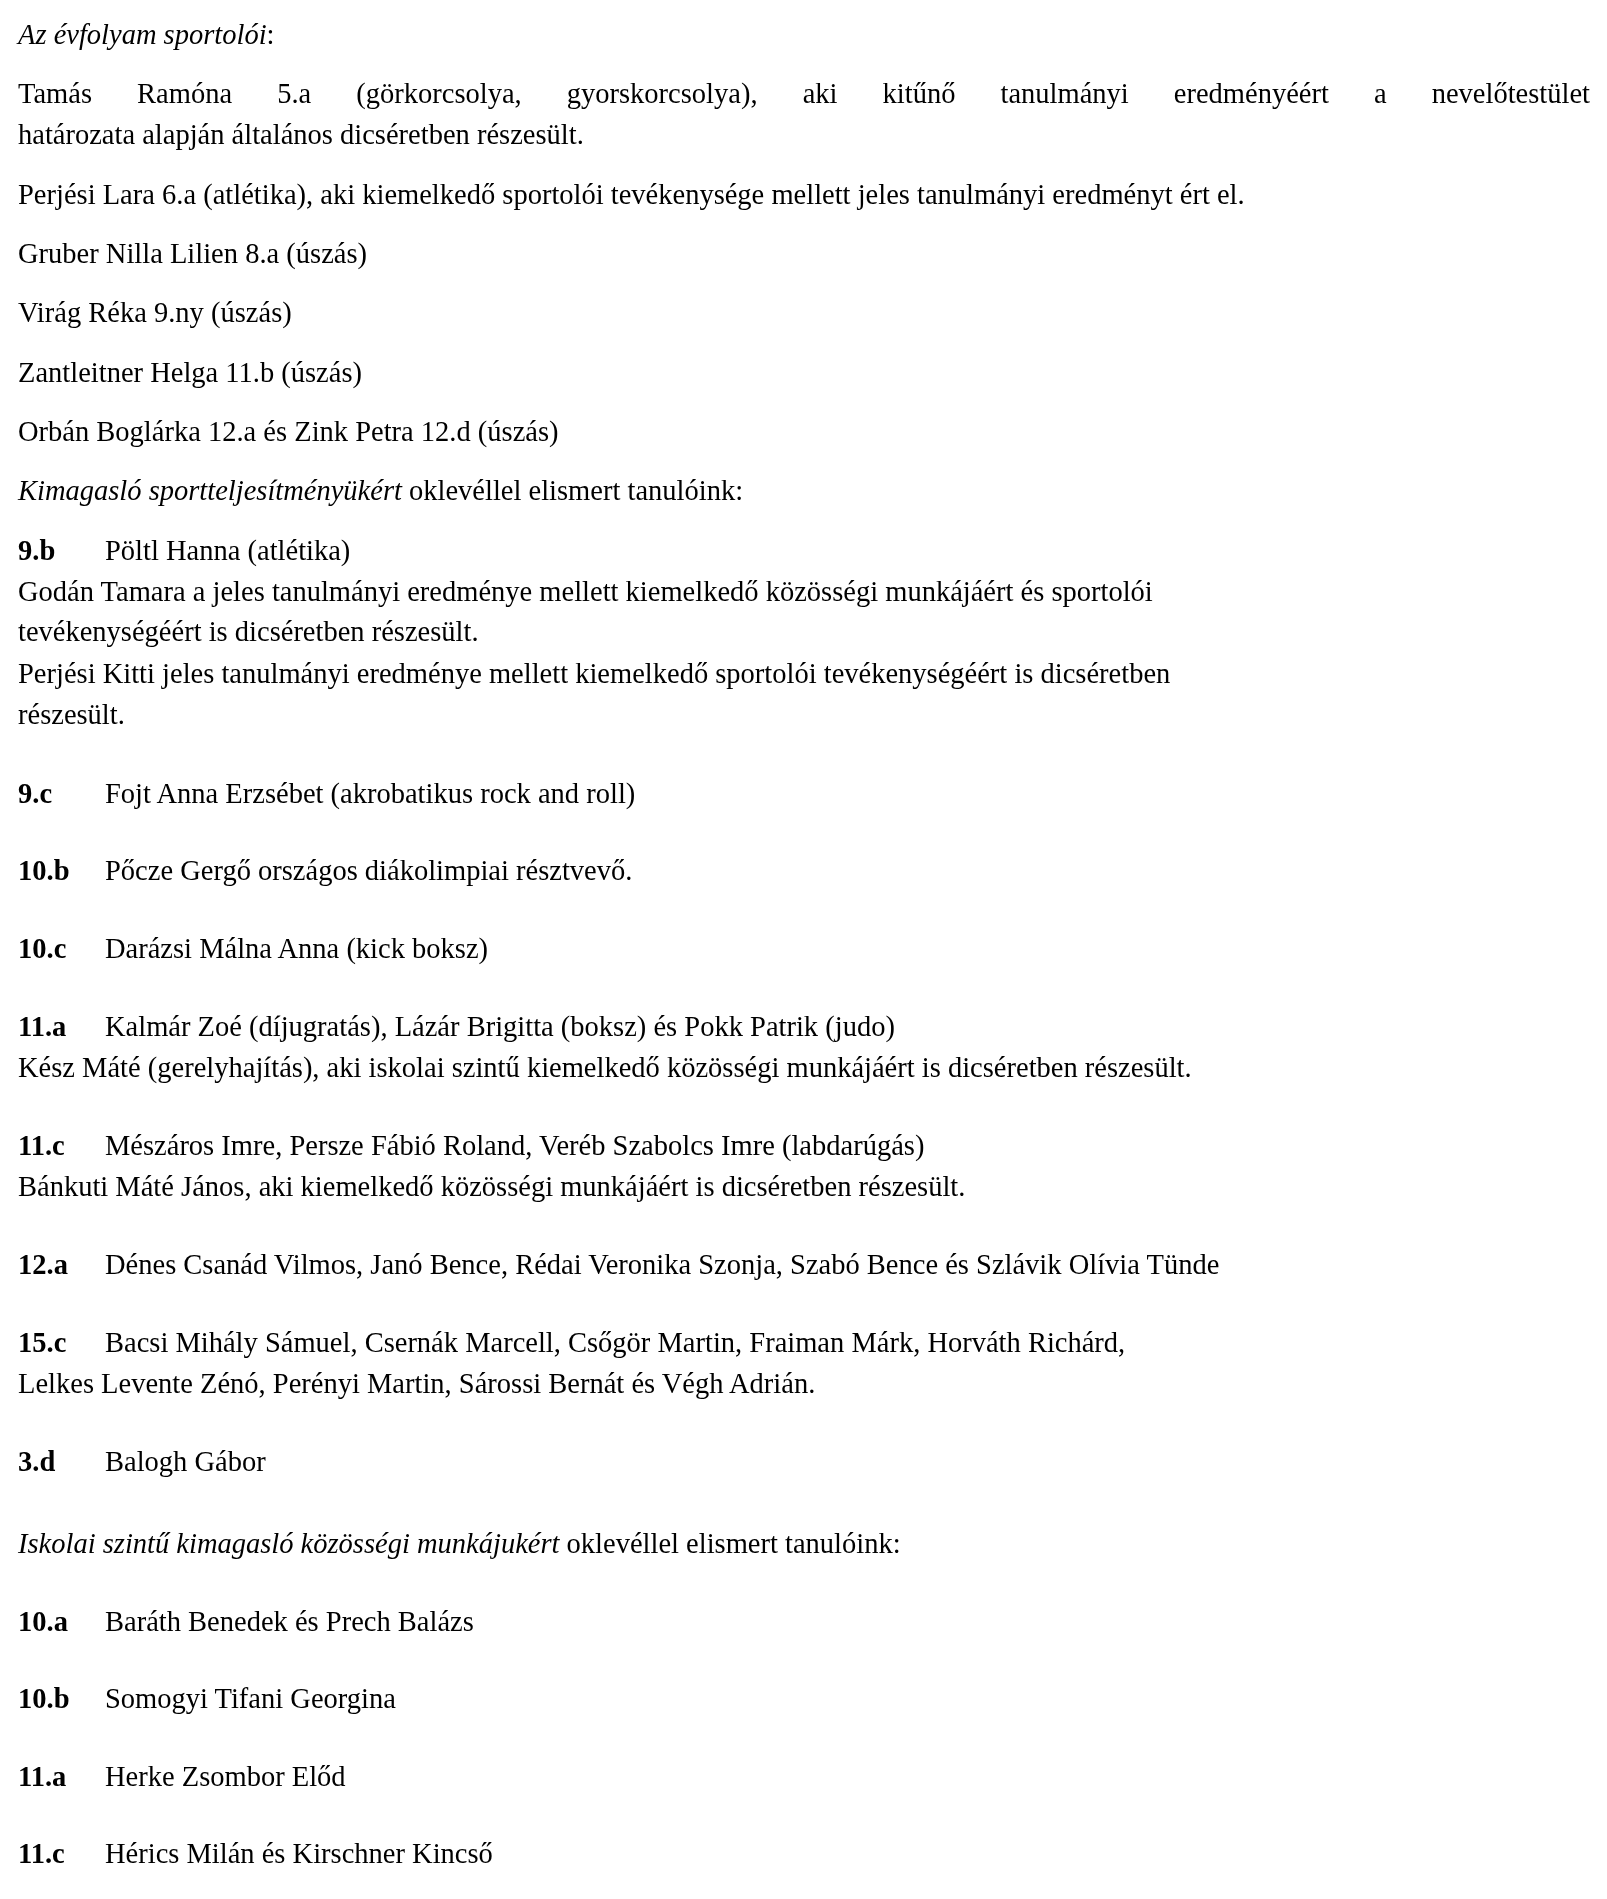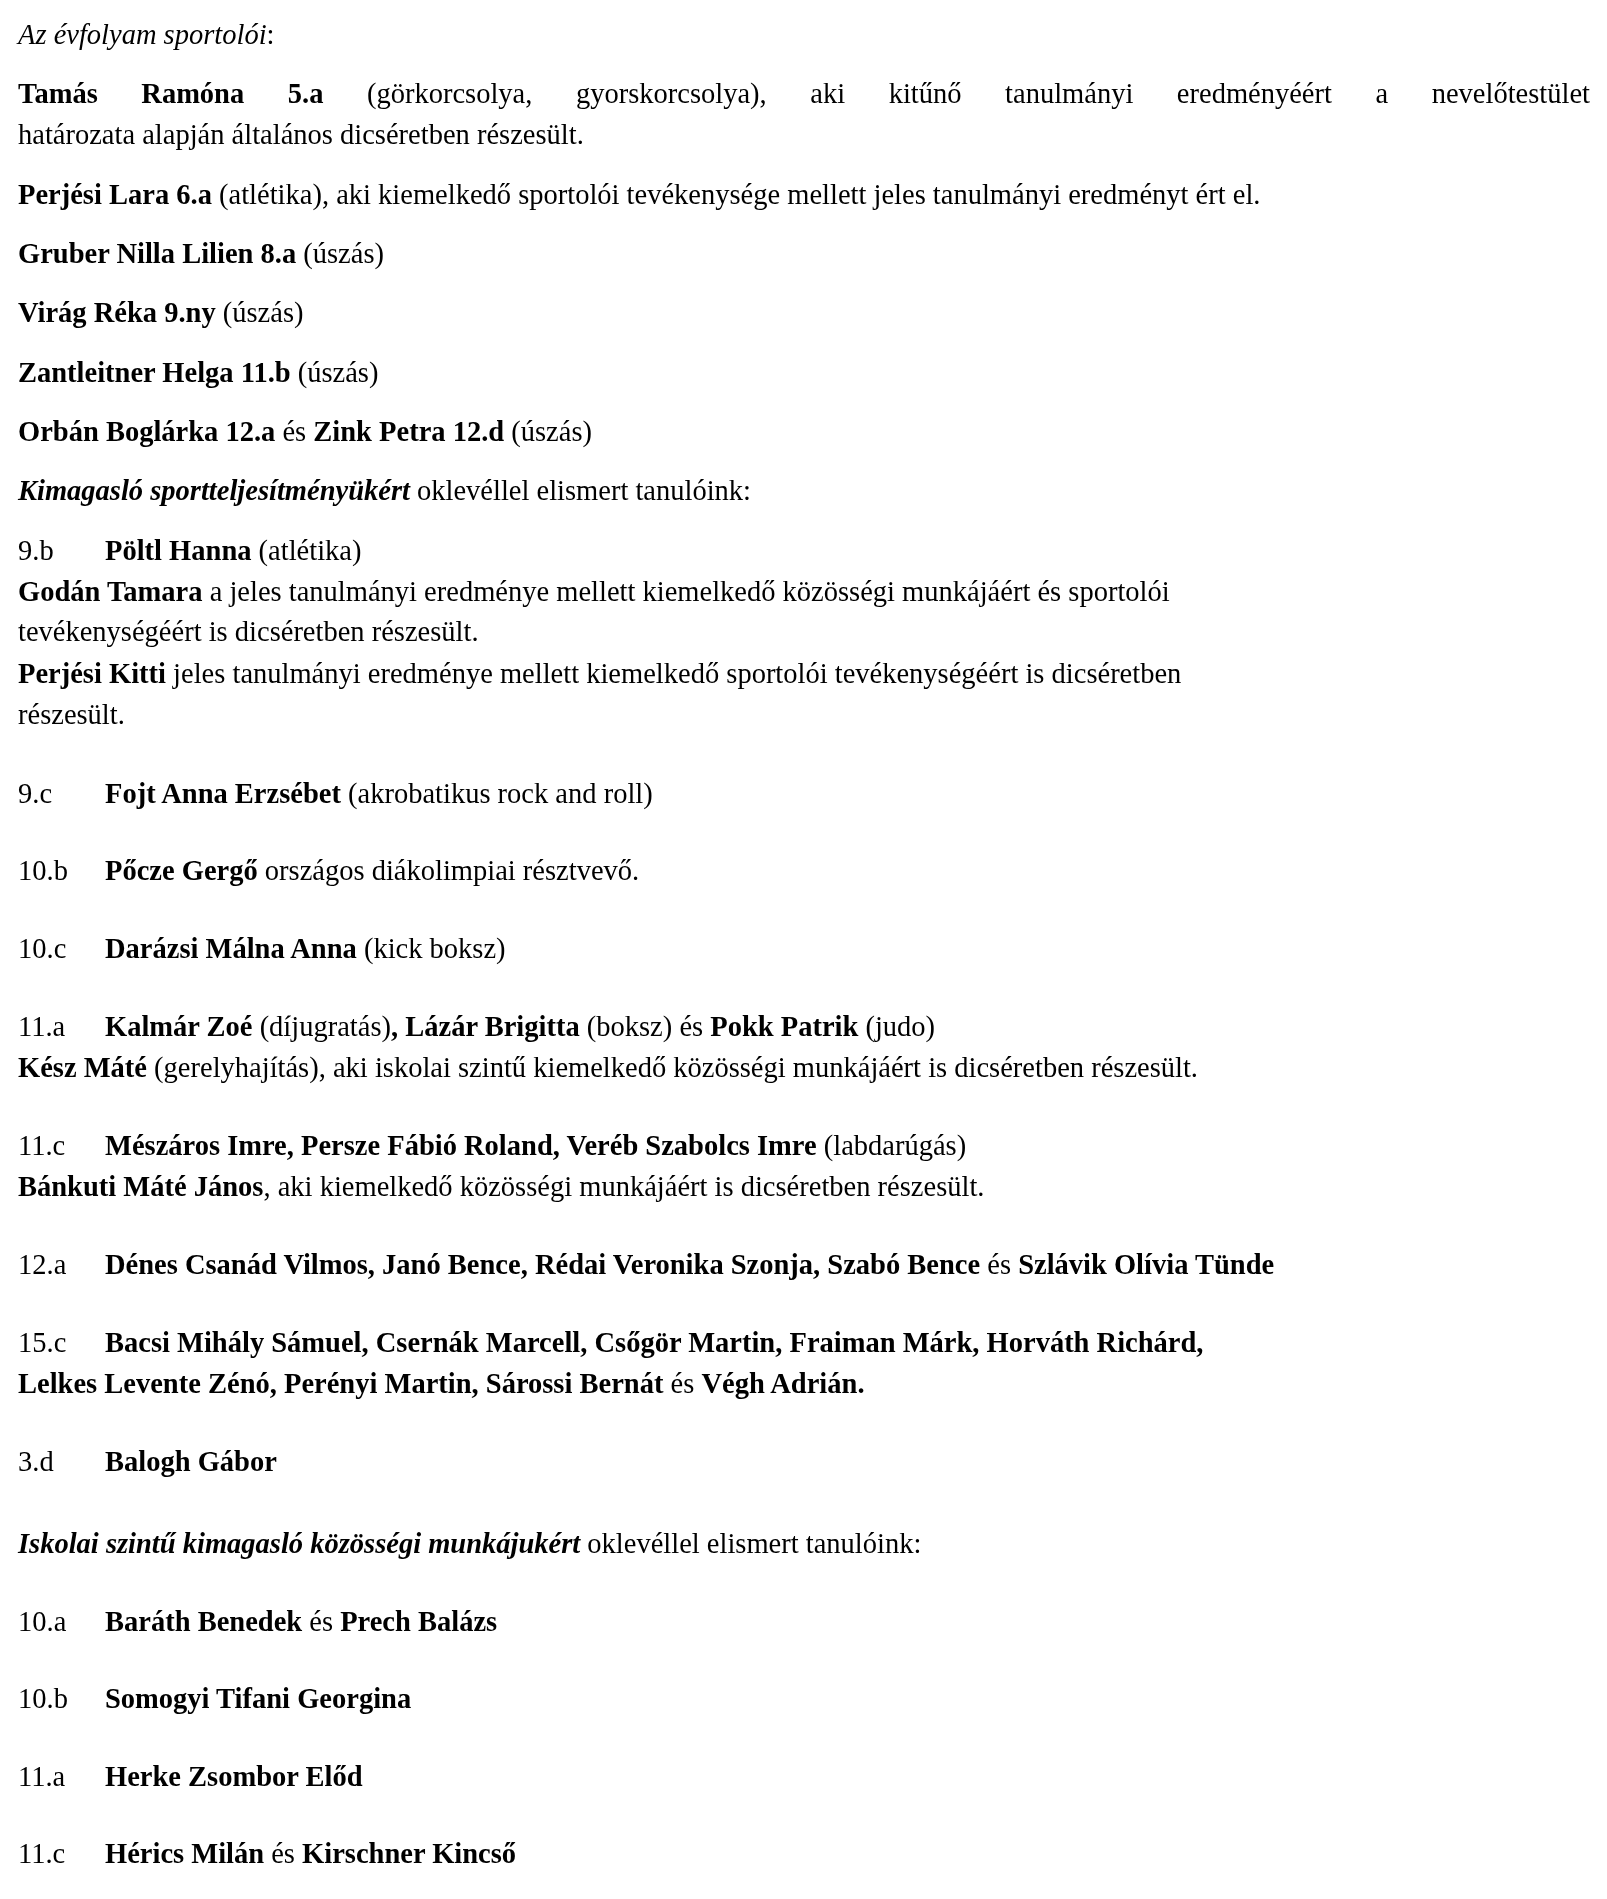--- a/index.html
+++ b/index.html
@@ -1,22 +1,22 @@
 <!DOCTYPE html>
 <html><head>
 <meta charset="utf-8">
 <style>
   html, body { margin: 0; padding: 0; background: #ffffff; }
   body { width: 1607px; height: 1899px; position: relative; overflow: hidden;
          font-family: "Liberation Serif", "DejaVu Serif", serif; color: #000; font-size: 28.5px; }
   .line { position: absolute; left: 18px; white-space: nowrap; line-height: 34px; }
   .just { width: 1572px; text-align: justify; text-align-last: justify; white-space: normal; }
-  b { font-weight: bold; }
+  b { font-weight: normal; }
   i { font-style: italic; text-align: center; }
-  .cls { display: inline-block; width: 87px; font-weight: normal; }
+  .cls { display: inline-block; width: 87px; font-weight: bold; }
 </style>
 </head>
 <body>
 
 <div class="line" style="top:18px"><i>Az évfolyam sportolói</i><span>:</span></div>
 
 <div class="line just" style="top:77px"><b>Tamás Ramóna 5.a</b><span> (görkorcsolya, gyorskorcsolya), aki kitűnő tanulmányi eredményéért a nevelőtestület</span></div>
 <div class="line" style="top:118px"><span>határozata alapján általános dicséretben részesült.</span></div>
 
 <div class="line" style="top:178px"><b>Perjési Lara 6.a</b><span> (atlétika), aki kiemelkedő sportolói tevékenysége mellett jeles tanulmányi eredményt ért el.</span></div>

